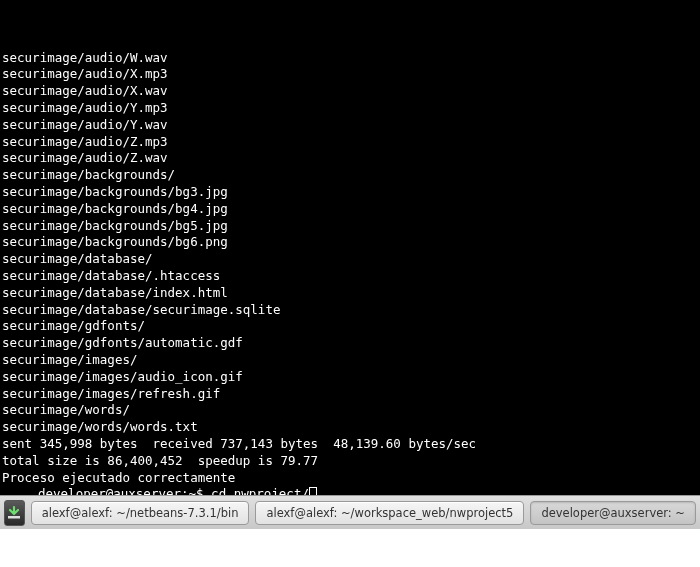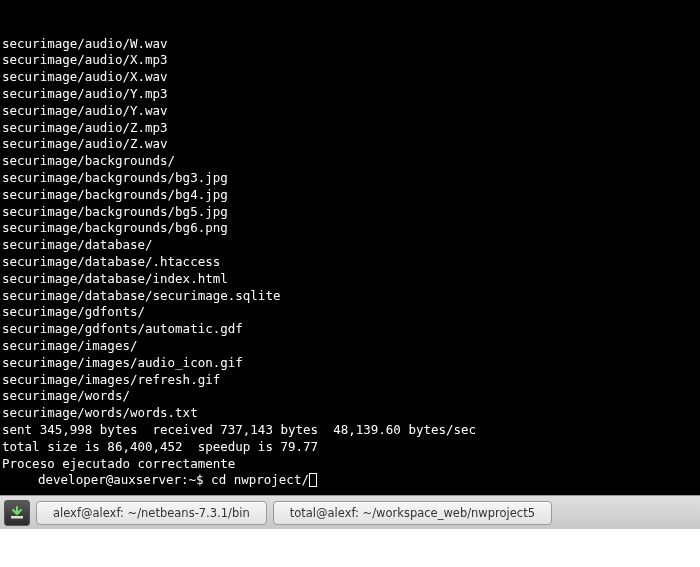--- a/index.html
+++ b/index.html
@@ -8,21 +8,21 @@
       height: 567px;
       background: #ffffff;
       font-family: "DejaVu Sans Mono", "Liberation Mono", monospace;
       overflow: hidden;
     }
     .terminal {
       background: #000000;
       color: #ffffff;
       width: 700px;
       height: 495px;
-      padding: 2px 2px;
+      padding: 16px 2px;
       font-size: 12.5px;
       line-height: 16.8px;
       white-space: pre;
       overflow: hidden;
     }
     .terminal .line { display: block; }
     .prompt-user { color: #fff; margin-left: 36px; }
     .cursor {
       display: inline-block;
       width: 8px;
@@ -48,21 +48,21 @@
       background: linear-gradient(to bottom, #5a5a5a, #2a2a2a);
       border: 1px solid #555;
       border-radius: 3px;
       display: flex;
       align-items: center;
       justify-content: center;
     }
     .launcher svg { display: block; }
     .task-btn {
       height: 24px;
-      padding: 0 16px;
+      padding: 0 10px;
       background: linear-gradient(to bottom, #f6f6f6, #e2e2e2);
       border: 1px solid #9a9a9a;
       border-radius: 4px;
       font-size: 11.5px;
       color: #333;
       display: flex;
       align-items: center;
       white-space: nowrap;
       cursor: pointer;
       box-shadow: inset 0 1px 0 #fff;
@@ -88,17 +88,18 @@
   <div class="launcher">
     <span>
       <svg width="16" height="16" viewBox="0 0 16 16">
         <path d="M8 2 L8 9 M8 9 L4 5 M8 9 L12 5" stroke="#6fdc6f" stroke-width="2.2" fill="none" stroke-linecap="round"></path>
         <rect x="2" y="11" width="12" height="2.5" fill="#ddd"></rect>
       </svg>
     </span>
   </div>
   <div id="task-buttons" style="display:flex;gap:6px;">
       <div class="task-btn">alexf@alexf: ~/netbeans-7.3.1/bin</div>
-      <div class="task-btn">total@alexf: ~/workspace_web/nwproject5</div>
+      <div class="task-btn">alexf@alexf: ~/workspace_web/nwproject5</div>
+      <div class="task-btn active">developer@auxserver: ~</div>
     </div>
 </div>
 
 <div class="blank-area"></div>
 
 </body></html>

